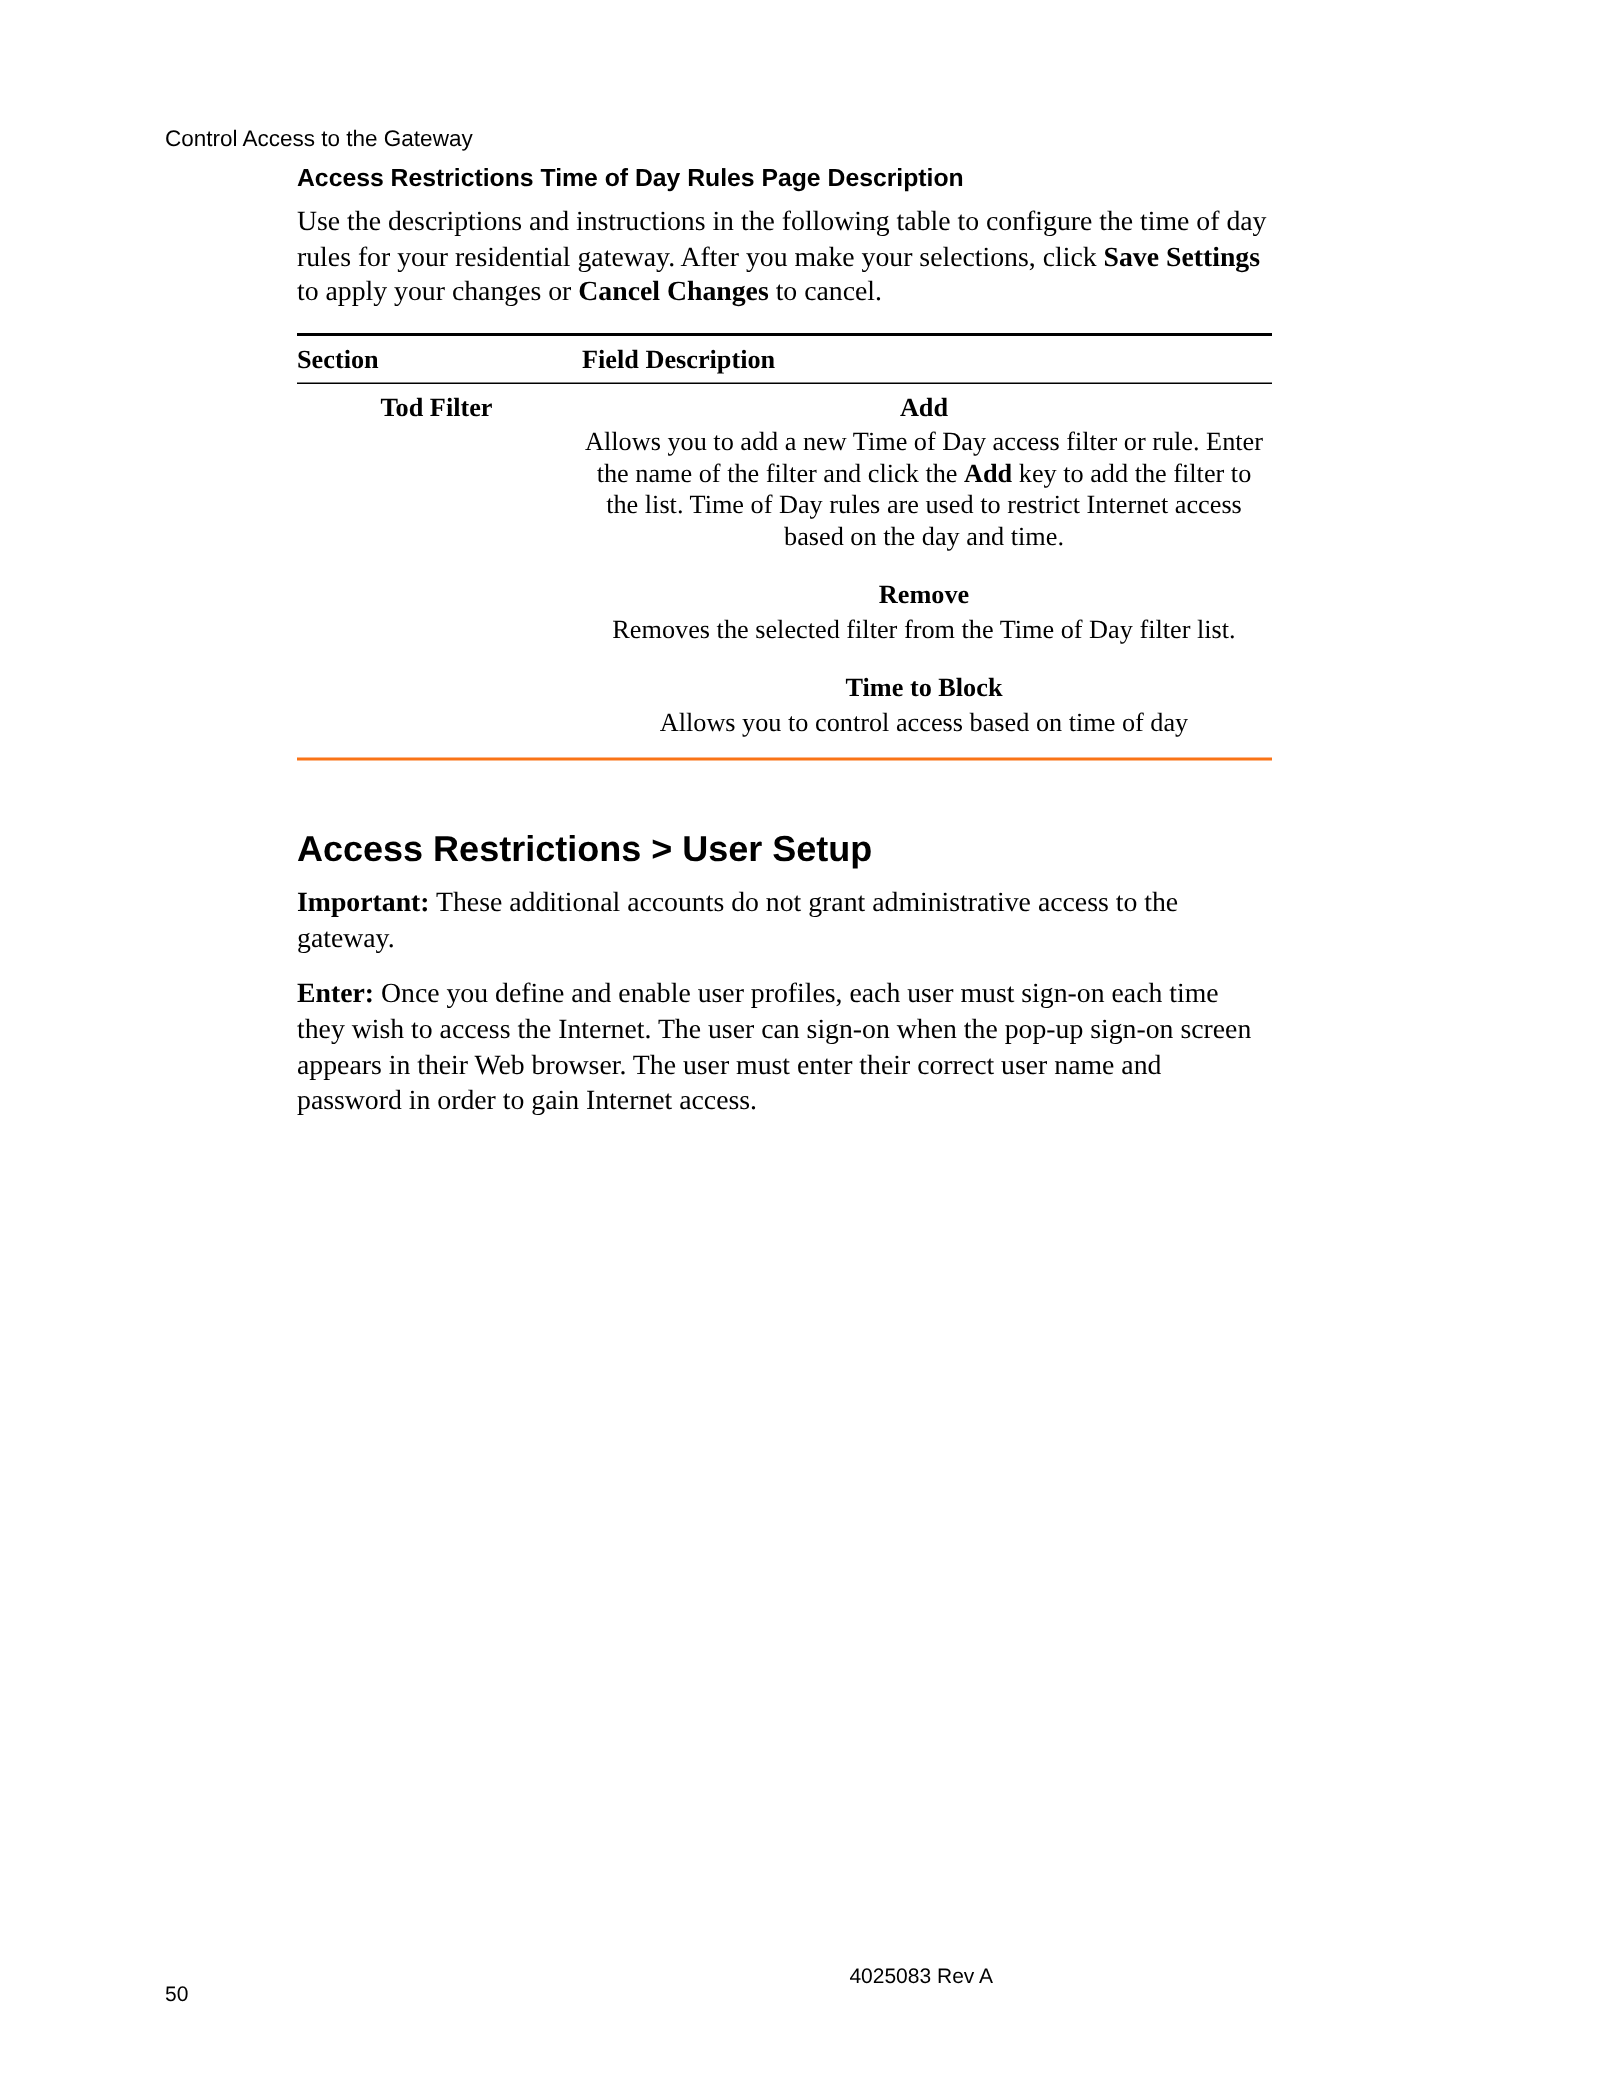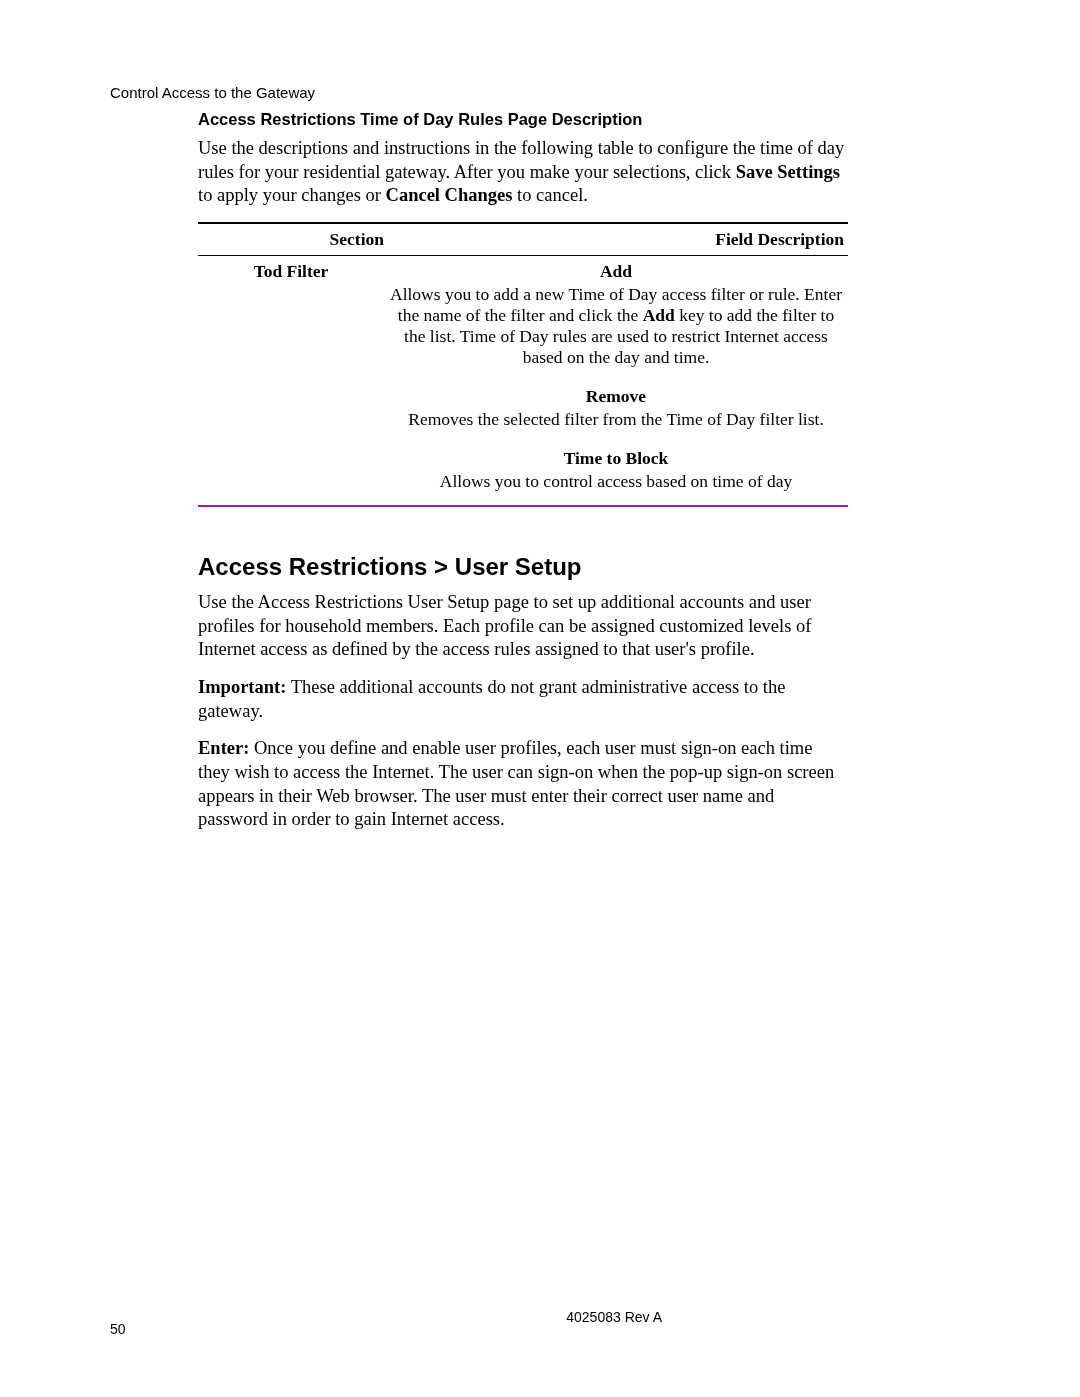--- a/index.html
+++ b/index.html
@@ -48,40 +48,40 @@
     font-size: 24px;
     margin: 46px 0 10px 0;
   }
   table.desc {
     width: 100%;
     border-collapse: collapse;
     font-size: 17.5px;
     margin-top: 6px;
   }
   table.desc th {
-    text-align: right;
+    text-align: left;
     font-weight: bold;
     border-top: 2px solid #000;
     border-bottom: 1px solid #000;
     padding: 5px 4px 5px 0;
     vertical-align: top;
   }
   table.desc th.sec { width: 186px; }
   table.desc td {
     padding: 5px 4px 5px 0;
     vertical-align: top;
     text-align: center;
   }
   table.desc td.section-label {
     font-weight: bold;
   }
   .field-label { font-weight: bold; display: block; margin-bottom: 2px;}
   .field-body  { display: block; margin-bottom: 8px; }
   tr.sep td { border-top: 1px solid #000; }
-  tr.bottom td { border-bottom: 2px solid #a21caf; }
+  tr.bottom td { border-bottom: 2px solid #f97316; }
 
   .footer-left {
     position: absolute;
     left: 110px;
     bottom: 60px;
     font-family: Arial, Helvetica, sans-serif;
     font-size: 14px;
   }
   .footer-right {
     position: absolute;
@@ -139,21 +139,20 @@
           <td>
             <span class="field-label">Time to Block</span>
             <span class="field-body">Allows you to control access based on time of day</span>
           </td>
         </tr>
       </tbody>
     </table>
 
     <div class="major-head">Access Restrictions &gt; User Setup</div>
 
-    <p class="para">Use the Access Restrictions User Setup page to set up additional accounts and user profiles for household members. Each profile can be assigned customized levels of Internet access as defined by the access rules assigned to that user's profile.</p>
 
     <p class="para">
       <strong>Important:</strong><span> These additional accounts do not grant administrative access to the gateway.</span>
     </p>
 
     <p class="para">
       <strong>Enter:</strong><span> Once you define and enable user profiles, each user must sign-on each time they wish to access the Internet. The user can sign-on when the pop-up sign-on screen appears in their Web browser. The user must enter their correct user name and password in order to gain Internet access.</span>
     </p>
 
   </div>

